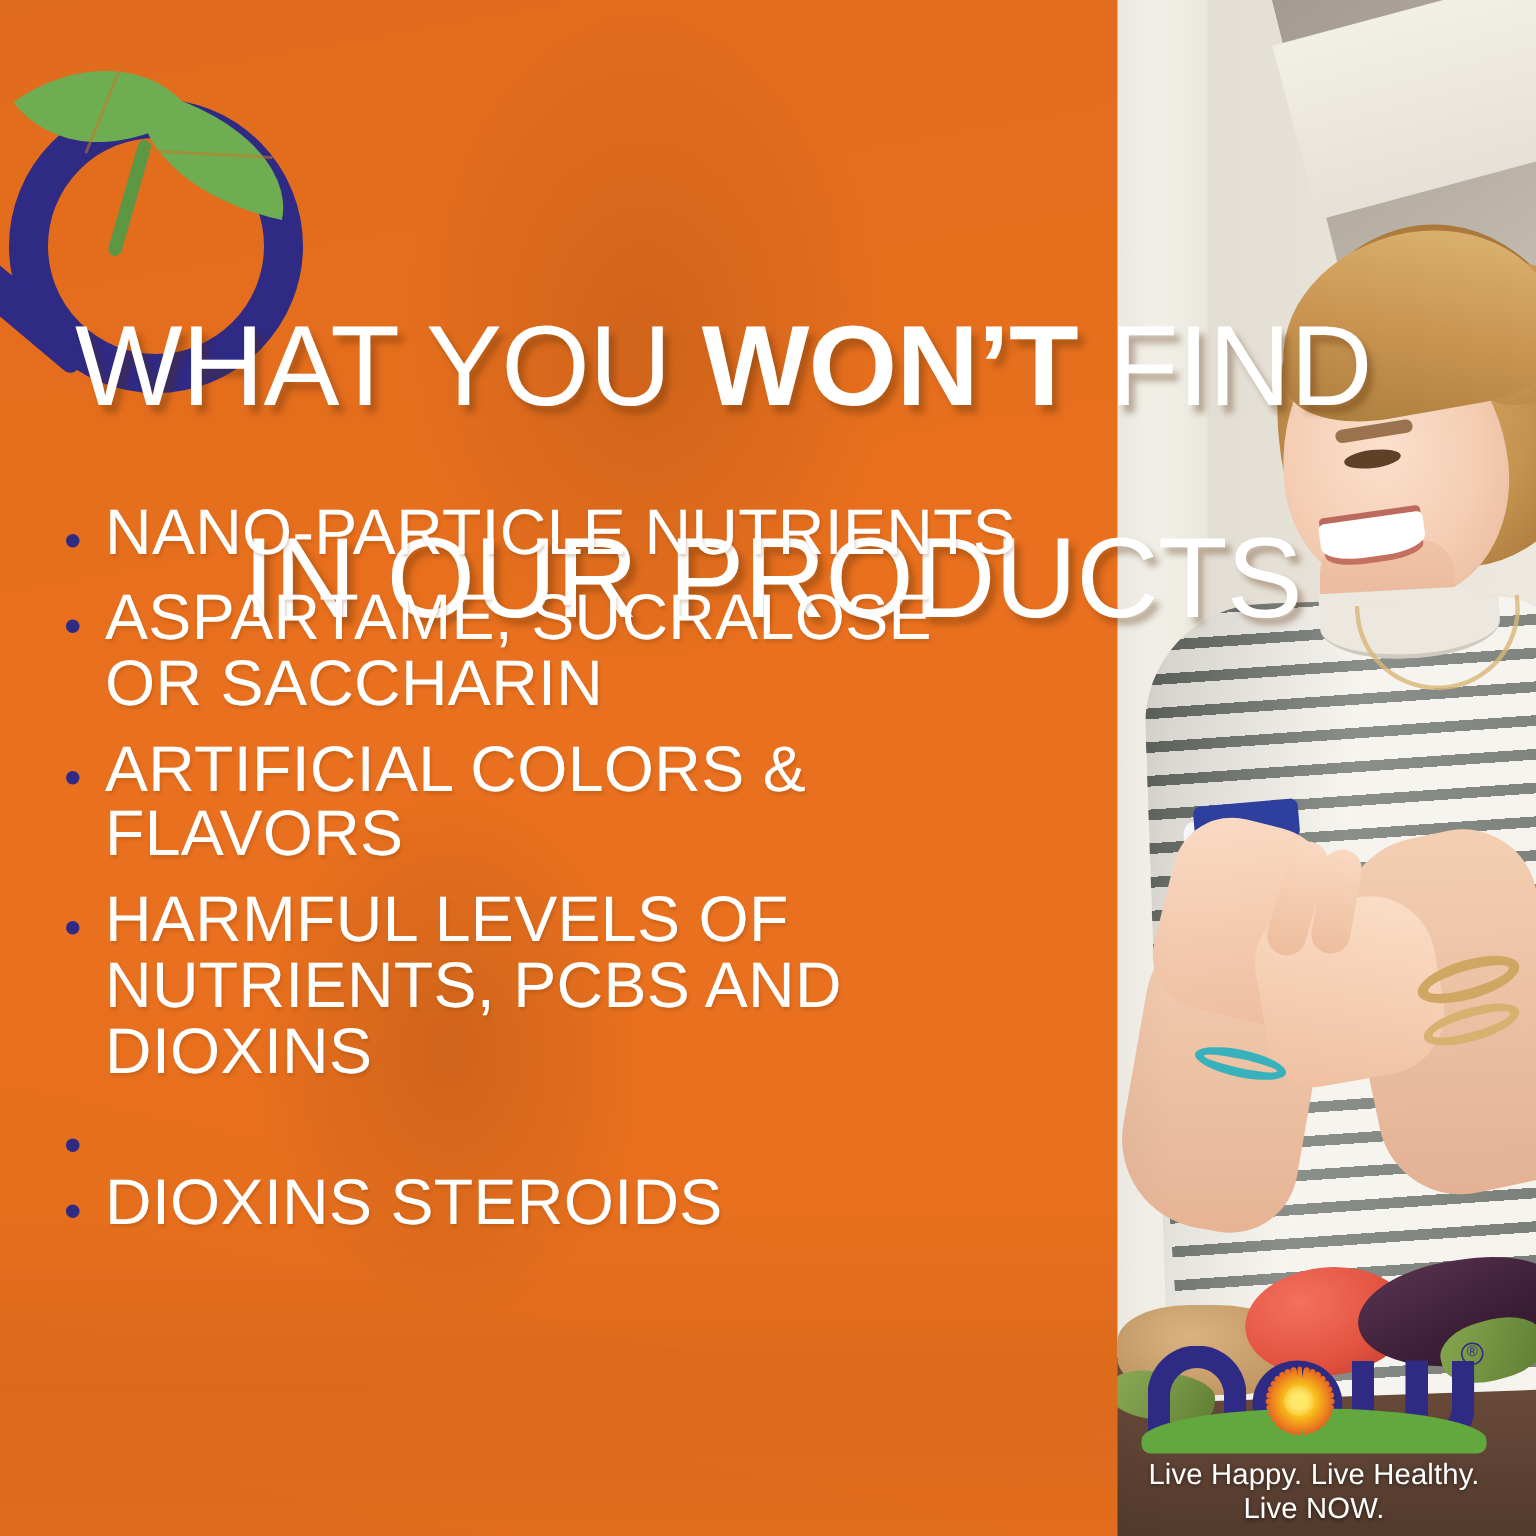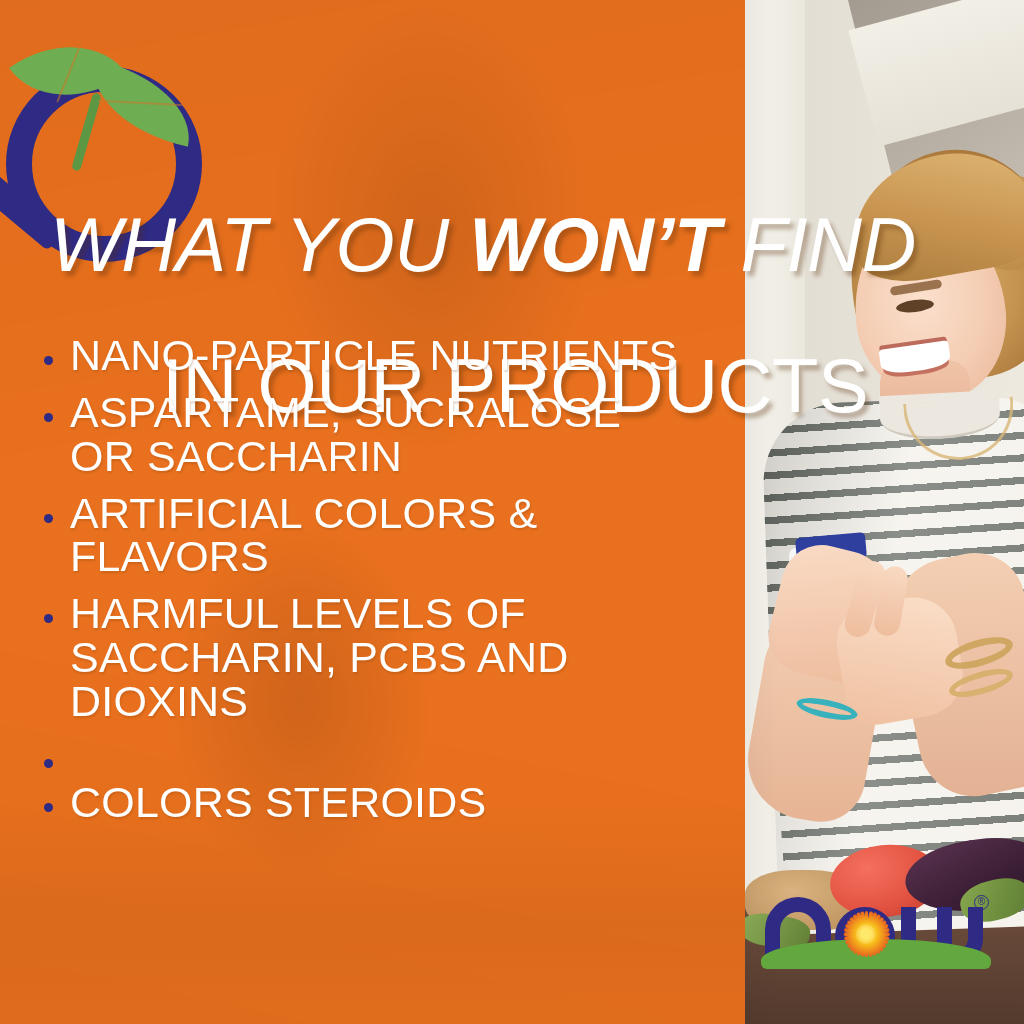--- a/index.html
+++ b/index.html
@@ -230,21 +230,21 @@
     position:absolute;left:50px;top:88px;width:940px;
     color:#ffffff;
     font-size:76px;
     line-height:.93;
     font-weight:400;
     letter-spacing:-0.5px;
     text-shadow:4px 5px 4px rgba(90,45,10,.35);
     white-space:pre-line;
     z-index:5;
   }
-  .headline .l1{display:block;font-style:italic;}
+  .headline .l1{display:block;}
   .headline .l2{display:block;padding-left:112px;}
   .headline b{font-weight:700;}
 
   
   .bullets{
     position:absolute;left:44px;top:334px;width:700px;
     z-index:5;
   }
   .bullet-row{
     display:flex;align-items:flex-start;
@@ -401,28 +401,28 @@
       <span class="btext">ASPARTAME, SUCRALOSE
 OR SACCHARIN</span>
     </li>
     <li class="bullet-row">
       <span class="dot"></span>
       <span class="btext">ARTIFICIAL COLORS &amp; FLAVORS</span>
     </li>
     <li class="bullet-row">
       <span class="dot"></span>
       <span class="btext">HARMFUL LEVELS OF
-SACCHARIN, PCBS AND DIOXINS</span>
-    </li>
-    <li class="bullet-row">
-      <span class="dot"></span>
-    </li>
-    <li class="bullet-row">
-      <span class="dot"></span>
-      <span class="btext">COLORS STEROIDS</span>
+NUTRIENTS, PCBS AND DIOXINS</span>
+    </li>
+    <li class="bullet-row">
+      <span class="dot"></span>
+    </li>
+    <li class="bullet-row">
+      <span class="dot"></span>
+      <span class="btext">DIOXINS STEROIDS</span>
     </li>
   </ul>
 
   <div class="logo">
     <div class="logo-mark">
       <div class="now-n"></div>
       <div class="now-o"></div>
       <div class="now-w"></div>
       <div class="now-w-mid"></div>
       <div class="hill"></div>
@@ -440,15 +440,16 @@
           <div class="ray" style="transform: rotate(56.25deg);"></div>
           <div class="ray" style="transform: rotate(45deg);"></div>
           <div class="ray" style="transform: rotate(33.75deg);"></div>
           <div class="ray" style="transform: rotate(22.5deg);"></div>
           <div class="ray" style="transform: rotate(11.25deg);"></div>
           <div class="ray" style="transform: rotate(0deg);"></div>
         <div class="sun-core"></div>
       </div>
       <div class="reg">®</div>
     </div>
+    <div class="tagline">Live Happy. Live Healthy. Live NOW.</div>
   </div>
 
 </div>
 
 </body></html>

